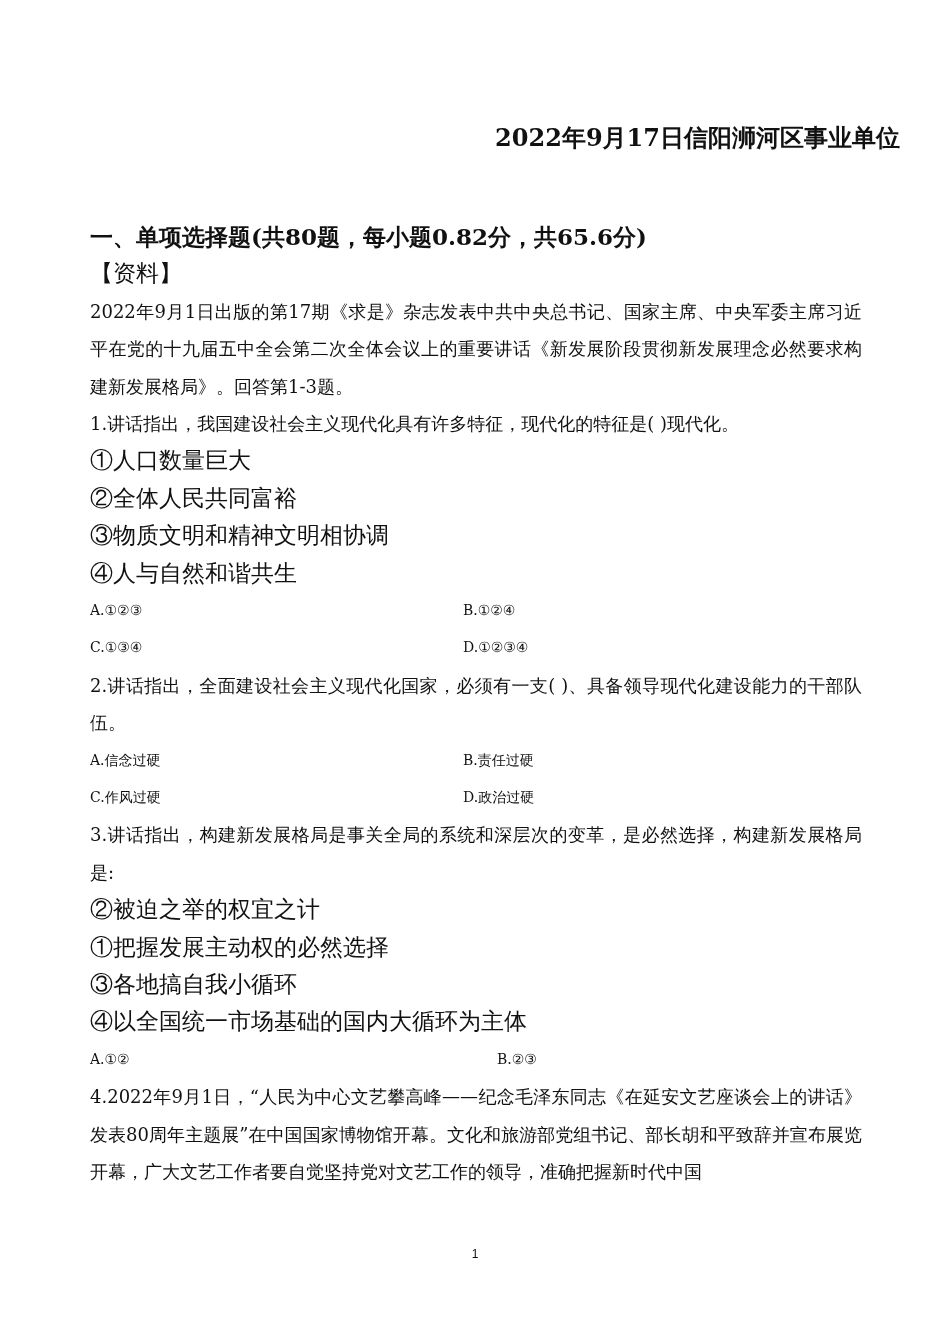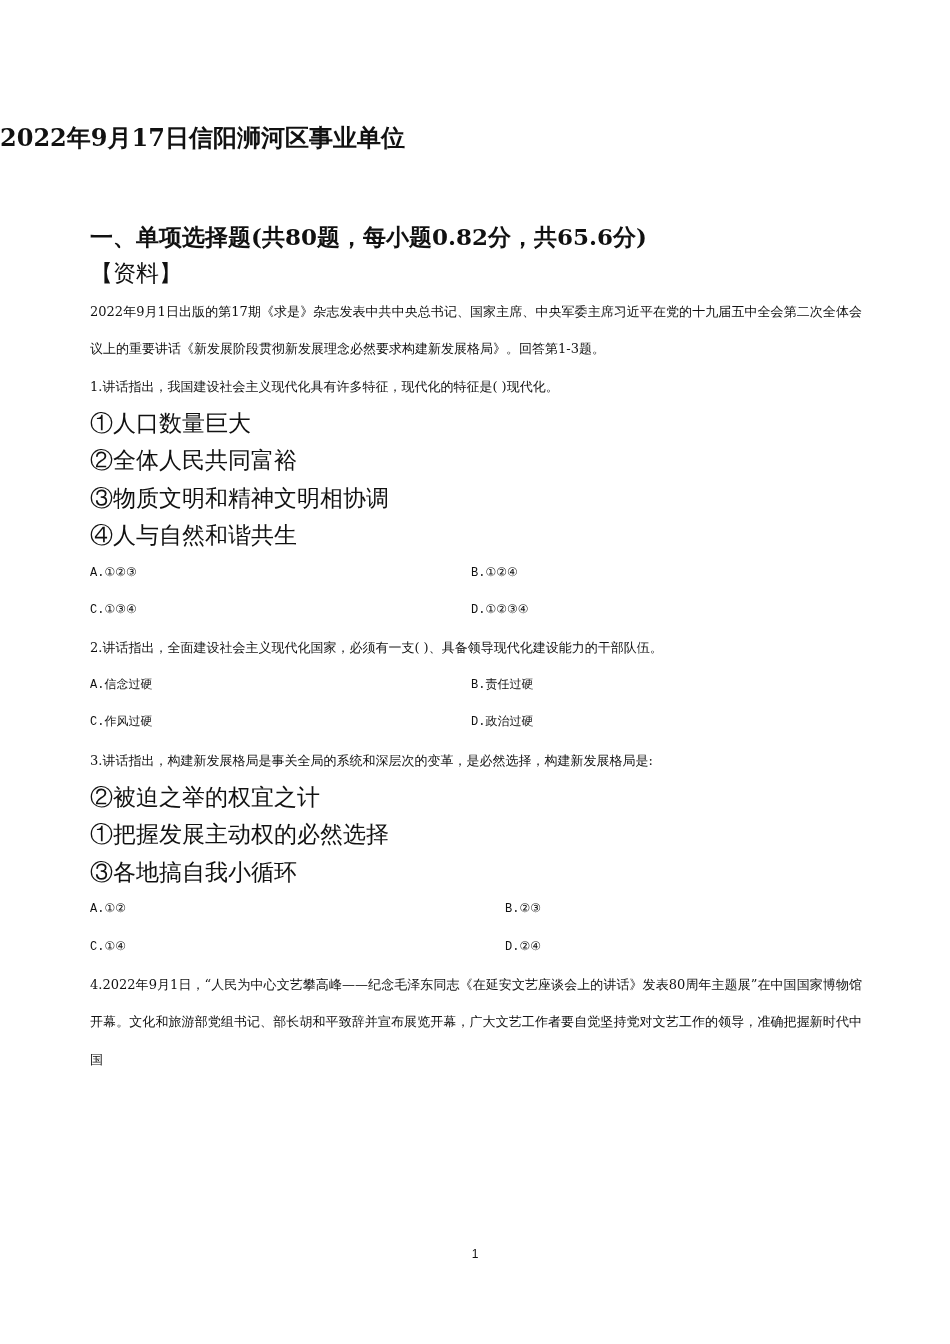--- a/index.html
+++ b/index.html
@@ -1,26 +1,26 @@
 <!DOCTYPE html>
 <html><head>
 <meta charset="utf-8">
 <style>
   html, body { margin: 0; padding: 0; background: #ffffff; }
   body { width: 950px; height: 1344px; position: relative; overflow: hidden;
          font-family: "DejaVu Serif", "Liberation Serif", serif; color: #111; }
-  .title { position: absolute; top: 122px; left: 0; width: 900px; text-align: left;
+  .title { position: absolute; top: 122px; left: 0; width: 900px; text-align: right;
            font-size: 24px; font-weight: bold; letter-spacing: 0px; }
   .content { position: absolute; left: 90px; top: 218px; width: 772px; }
   .line { font-size: 23px; line-height: 37.4px; height: 37.4px; white-space: nowrap; }
   .section { font-weight: bold; }
-  .para { font-size: 13px; line-height: 37.4px; text-align: justify; text-align-last: left; }
-  .opts { position: relative; height: 37.4px; font-size: 12px; line-height: 37.4px; font-family: Liberation Mono, monospace; }
+  .para { font-size: 18px; line-height: 37.4px; text-align: justify; text-align-last: left; }
+  .opts { position: relative; height: 37.4px; font-size: 14px; line-height: 37.4px; }
   .opts .l { position: absolute; left: 0; }
-  .opts .r { position: absolute; left: 373px; margin-left: 8px; }
+  .opts .r { position: absolute; left: 373px; }
   .opts.wide .r { left: 407px; }
   .page-num { position: absolute; top: 1247px; left: 0; width: 950px; text-align: center;
               font-size: 12px; font-family: "Liberation Sans", sans-serif; }
 </style>
 </head>
 <body>
 
 <div class="title">2022年9月17日信阳浉河区事业单位</div>
 
 <div class="content">
@@ -49,25 +49,22 @@
   </div>
   <div class="opts">
     <span class="l">C.作风过硬</span>
     <span class="r">D.政治过硬</span>
   </div>
 
   <div class="para">3.讲话指出，构建新发展格局是事关全局的系统和深层次的变革，是必然选择，构建新发展格局是:</div>
   <div class="line">②被迫之举的权宜之计</div>
   <div class="line">①把握发展主动权的必然选择</div>
   <div class="line">③各地搞自我小循环</div>
+  <div class="line">④以全国统一市场基础的国内大循环为主体</div>
   <div class="opts wide">
     <span class="l">A.①②</span>
     <span class="r">B.②③</span>
-  </div>
-  <div class="opts wide">
-    <span class="l">C.①④</span>
-    <span class="r">D.②④</span>
   </div>
 
   <div class="para">4.2022年9月1日，“人民为中心文艺攀高峰——纪念毛泽东同志《在延安文艺座谈会上的讲话》发表80周年主题展”在中国国家博物馆开幕。文化和旅游部党组书记、部长胡和平致辞并宣布展览开幕，广大文艺工作者要自觉坚持党对文艺工作的领导，准确把握新时代中国</div>
 </div>
 
 <div class="page-num">1</div>
 
 </body></html>

